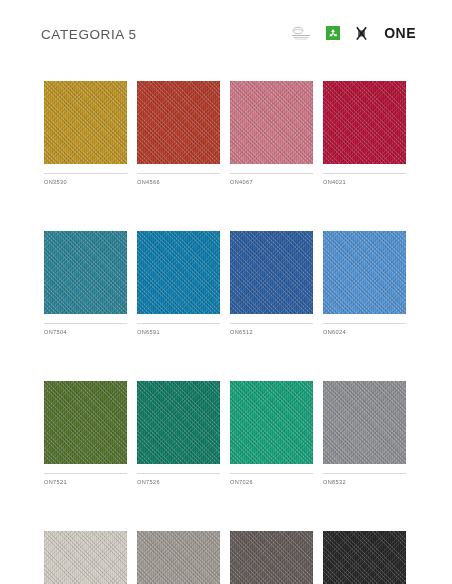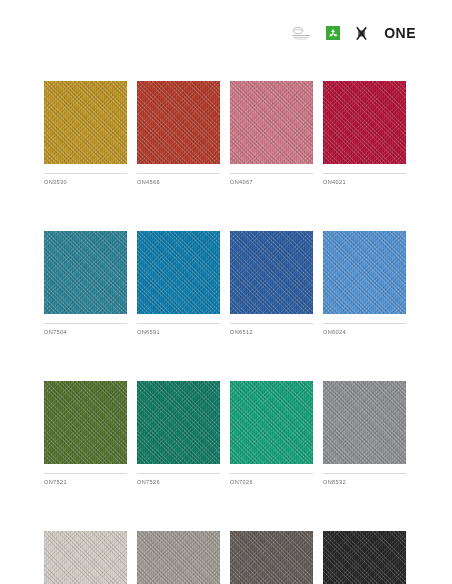--- a/index.html
+++ b/index.html
@@ -146,20 +146,21 @@
     margin-top: 5px;
     white-space: nowrap;
   }
 </style>
 </head>
 <body>
 
 <div class="page">
 
   <div class="header">
+    <div class="page-title">CATEGORIA 5</div>
 
     <div class="brand-block">
       <span class="cert-mark">
         <svg viewBox="0 0 40 28" width="20" height="14" aria-hidden="true">
           <ellipse cx="14" cy="9" rx="10" ry="6.5" fill="none" stroke="#6f6f6f" stroke-width="1.4"></ellipse>
           <path d="M6 9 Q14 3 22 9" fill="none" stroke="#6f6f6f" stroke-width="1.2"></path>
           <rect x="2" y="18" width="36" height="2" fill="#8a8a8a"></rect>
           <rect x="5" y="22" width="30" height="1.6" fill="#9a9a9a"></rect>
           <rect x="8" y="25.5" width="24" height="1.4" fill="#a8a8a8"></rect>
         </svg>

